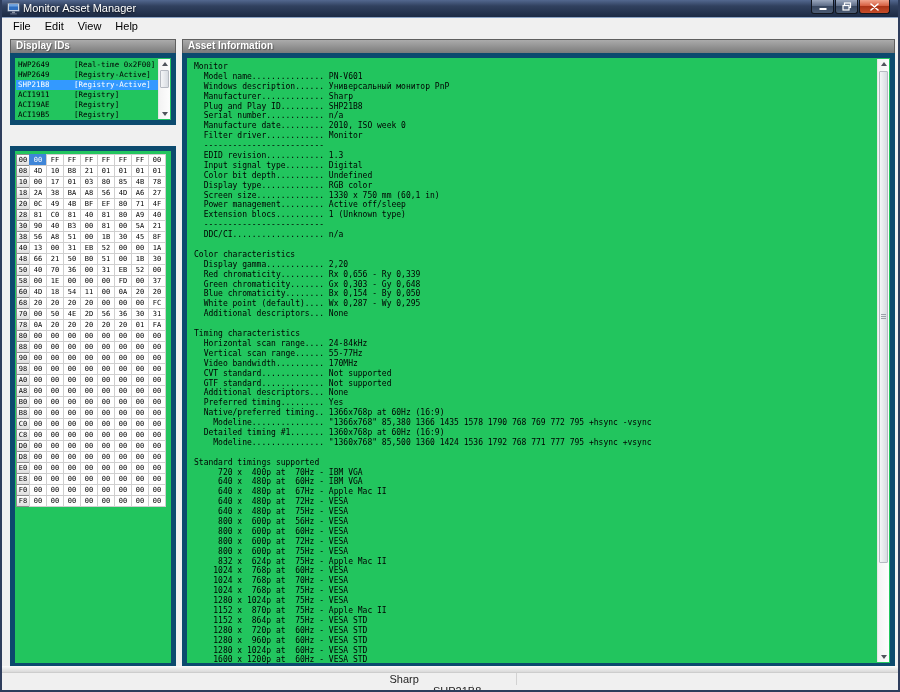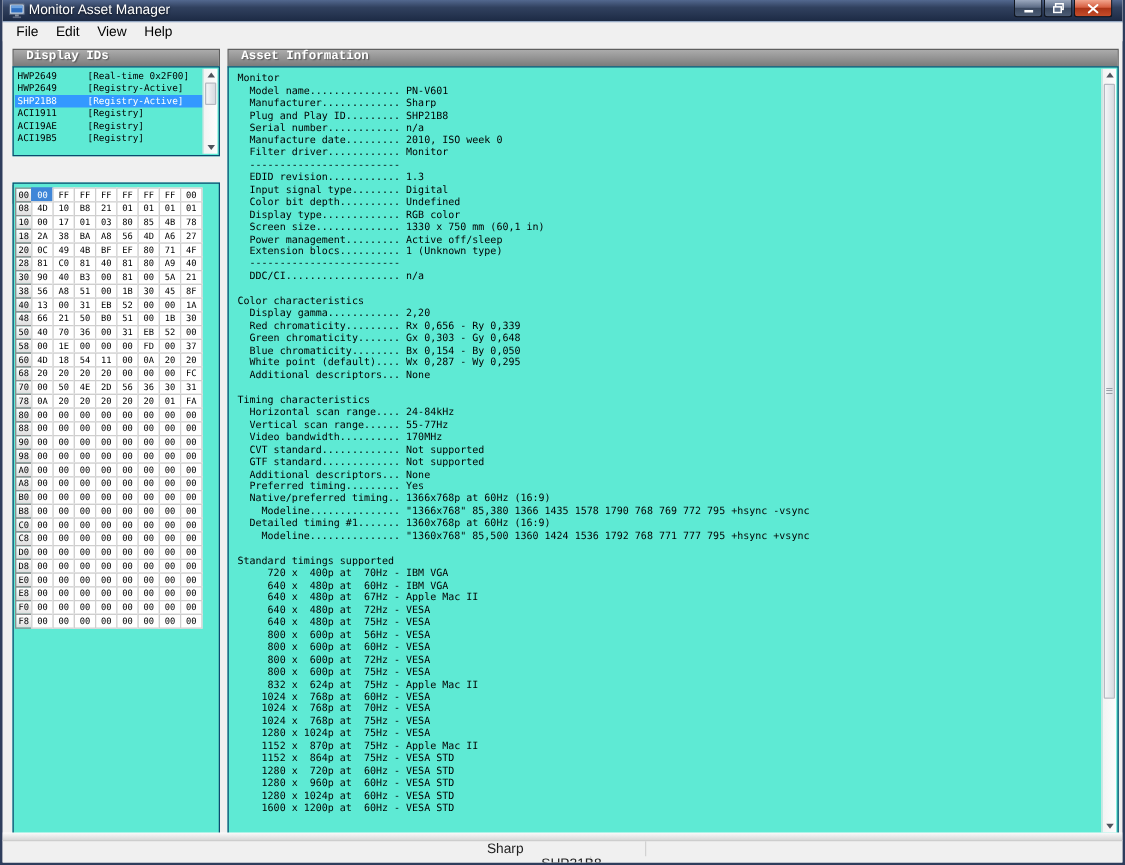--- a/index.html
+++ b/index.html
@@ -36,27 +36,27 @@
     background:#f0f0f0; display:flex; align-items:center; padding-left:4px;
     font-size:11px; color:#000;
   }
   .menu-item { padding:1px 7px; }
   
   .panel-header {
     position:absolute; height:15px; box-sizing:border-box;
     background:linear-gradient(180deg,#ababab 0%,#7b7b7b 100%);
     border:1px solid #5f5f5f;
     color:#fff; font-size:10px; font-weight:bold; line-height:11px;
-    padding-left:10px; text-shadow:1px 1px 1px rgba(0,0,0,.4);font-family:Liberation Mono, monospace;
+    padding-left:5px; text-shadow:1px 1px 1px rgba(0,0,0,.4);
   }
   #display-ids-header { left:8px; top:39px; width:166px; }
   #raw-data-header   { left:8px; top:148px; width:166px; }
   #asset-header      { left:180px; top:39px; width:713px; }
   
-  .white-box { position:absolute; background:#5eead4; border:1px solid #0c4a6e; box-sizing:border-box; }
+  .white-box { position:absolute; background:#22c55e; border:5px solid #0c4a6e; box-sizing:border-box; }
   #display-list-box { left:8px; top:53px; width:166px; height:72px; }
   #raw-box   { left:8px; top:146px; width:166px; height:522px; }
   #asset-box { left:180px; top:53px; width:713px; height:615px; }
   
   .list-rows { position:absolute; left:1px; top:2px; right:13px; }
   .list-row {
     height:10px; line-height:10px; padding-left:2px; white-space:pre;
     font-family:"DejaVu Sans Mono", monospace; font-size:7.5px; color:#000;
   }
   .list-row.selected { background:#3399ff; color:#fff; }
@@ -553,20 +553,21 @@
       </div>
   </div>
 
   <div class="white-box" id="asset-box">
     <div class="asset-text">
 
         <div class="asset-line">Monitor</div>
 
         <div class="asset-line">  Model name............... PN-V601</div>
 
+        <div class="asset-line">  Windows description...... Универсальный монитор PnP</div>
 
         <div class="asset-line">  Manufacturer............. Sharp</div>
 
         <div class="asset-line">  Plug and Play ID......... SHP21B8</div>
 
         <div class="asset-line">  Serial number............ n/a</div>
 
         <div class="asset-line">  Manufacture date......... 2010, ISO week 0</div>
 
         <div class="asset-line">  Filter driver............ Monitor</div>

